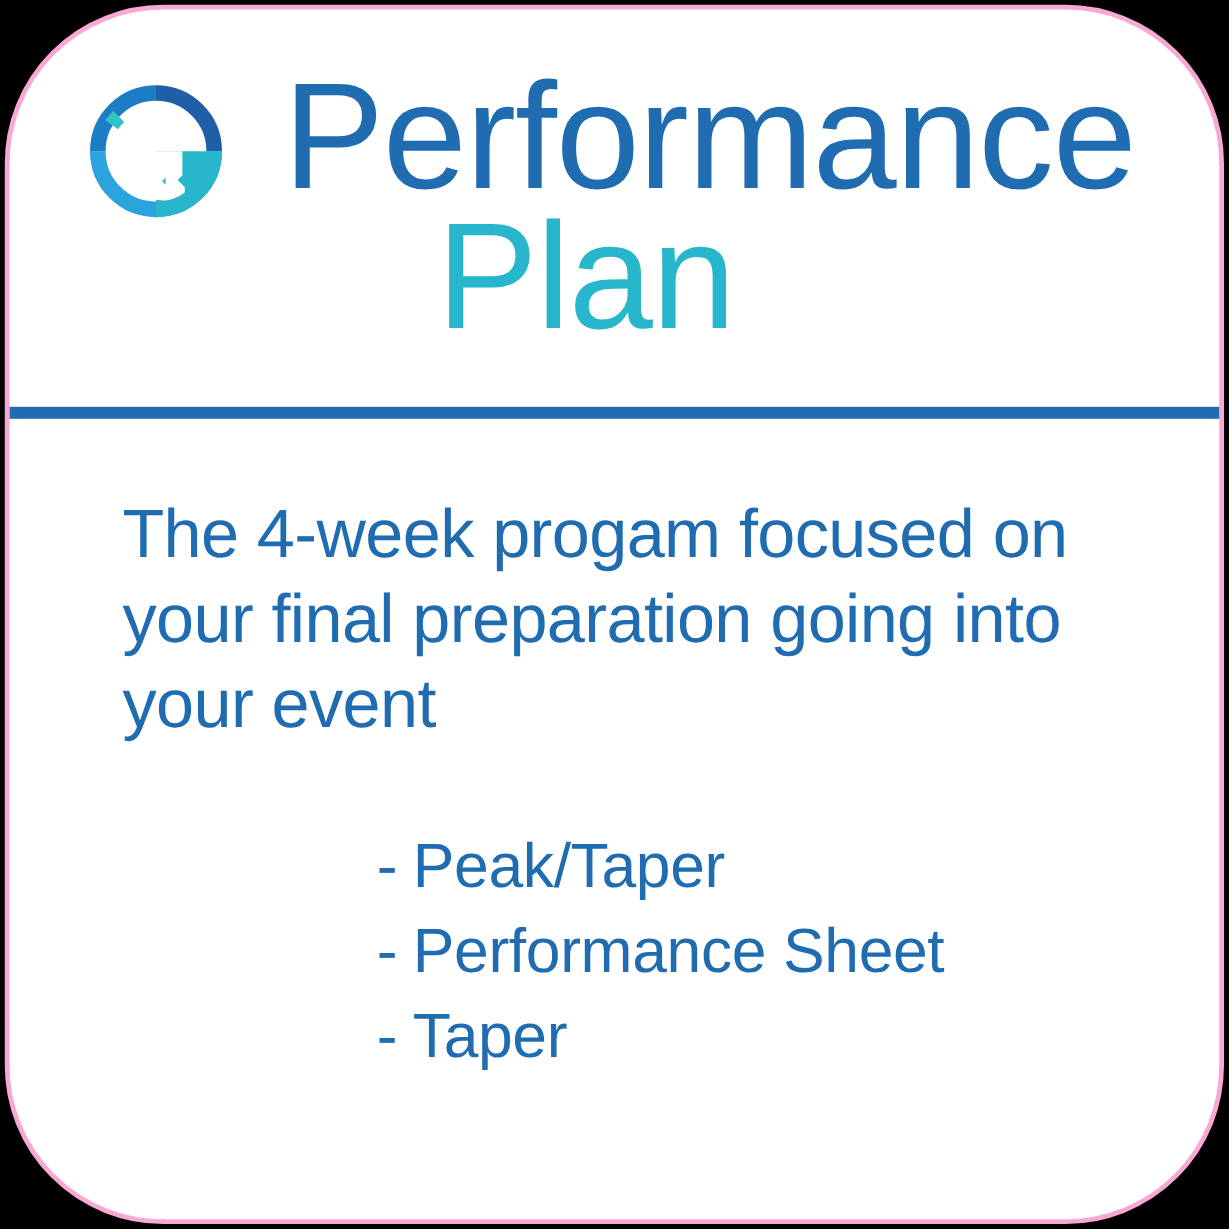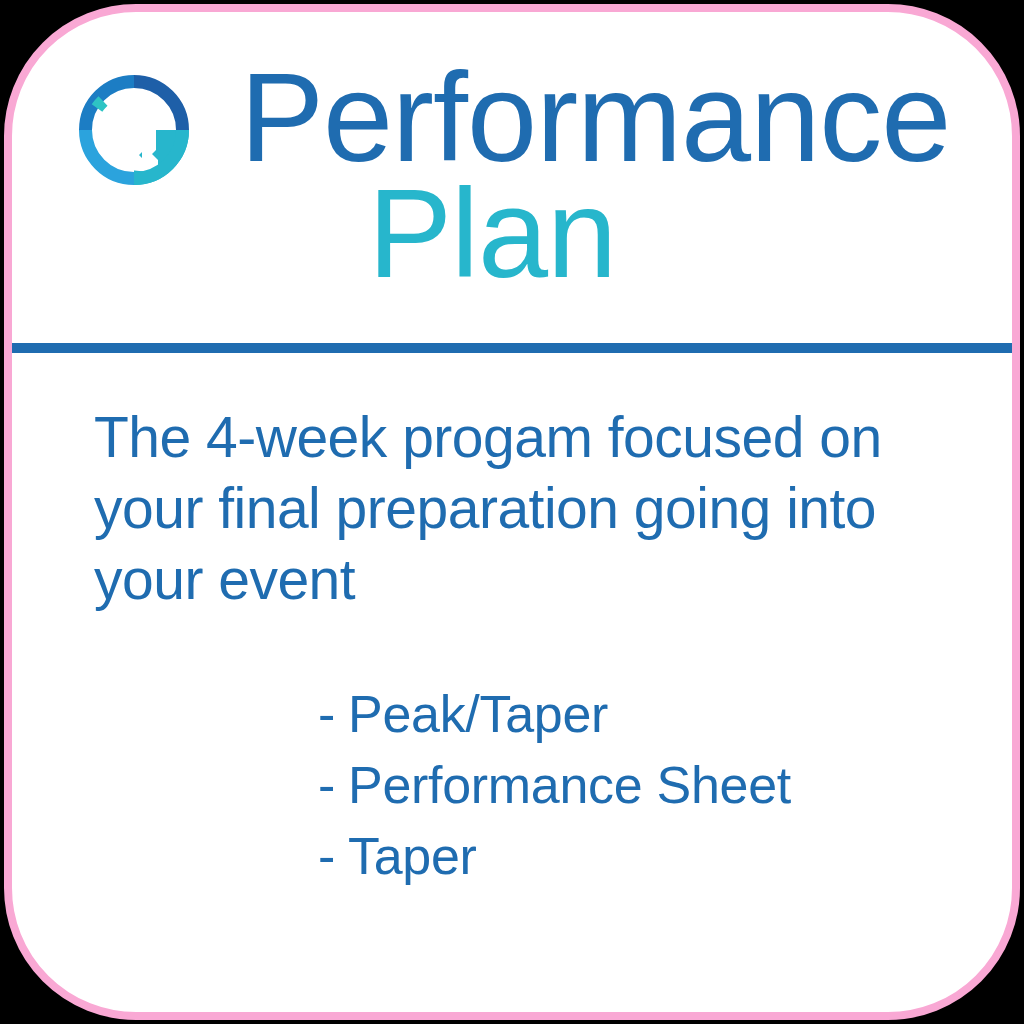--- a/index.html
+++ b/index.html
@@ -23,21 +23,21 @@
 
   
   .card {
     position: absolute;
     left: 4px;
     top: 4px;
     width: 1016px;
     height: 1016px;
     box-sizing: border-box;
     background: #ffffff;
-    border: 8px solid #f9a8d4;
+    border: 4px solid #f9a8d4;
     border-radius: 132px;
     overflow: hidden;
   }
 
   
   .card-header {
     position: absolute;
     left: 0;
     top: 0;
     right: 0;
@@ -99,21 +99,21 @@
     bottom: 0;
     padding: 45px 58px 0 78px;
     box-sizing: border-box;
   }
 
   .lead {
     font-size: 57px;
     line-height: 71px;
     color: #1f6cb0;
     font-weight: 400;
-    margin: 4px;
+    margin: 16px;
     letter-spacing: -0.5px;
   }
 
   .bullet-list {
     list-style: none;
     margin: 64px 0 0 0;
     padding: 0 0 0 228px;
   }
   .bullet-list li {
     font-size: 52px;

